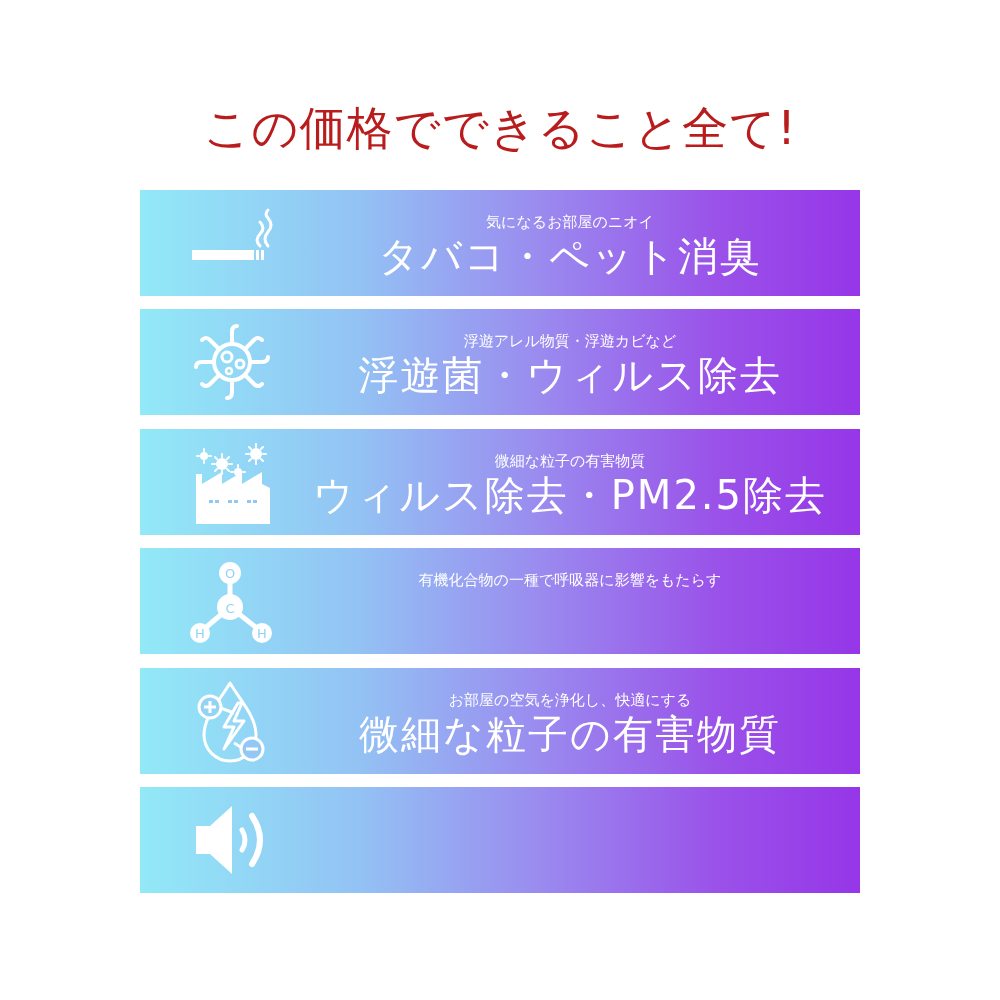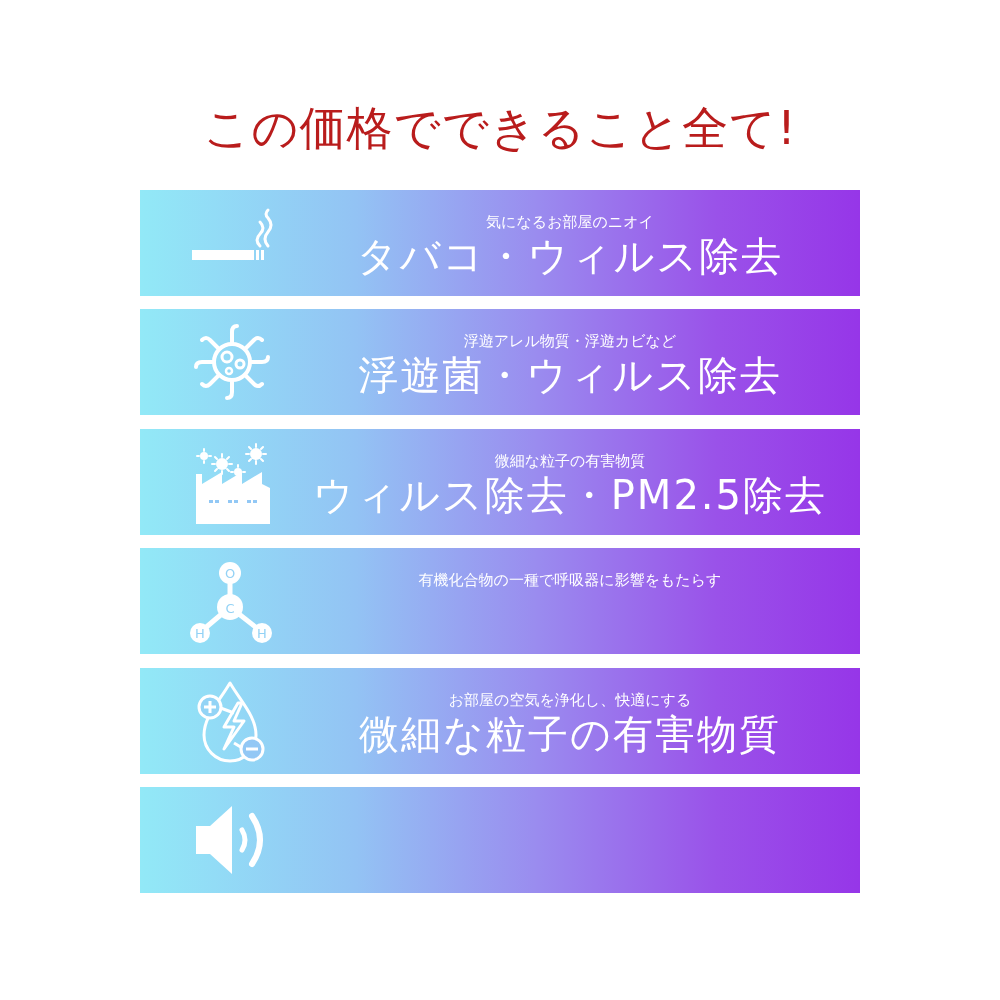--- a/index.html
+++ b/index.html
@@ -37,21 +37,21 @@
   <div class="icon">
     <svg width="100" height="80" viewBox="0 0 100 80">
       <rect x="10" y="47" width="62" height="10" fill="#fff"></rect>
       <rect x="74" y="47" width="3" height="10" fill="#fff"></rect>
       <rect x="79" y="47" width="3" height="10" fill="#fff"></rect>
       <path d="M78 43 q-6 -6 0 -12 q6 -6 0 -12" stroke="#fff" stroke-width="3" fill="none" stroke-linecap="round"></path>
       <path d="M86 43 q-6 -7 0 -14 q6 -7 0 -14 q-4 -4 0 -8" stroke="#fff" stroke-width="3" fill="none" stroke-linecap="round"></path>
     </svg>
   </div>
   <div class="sub">気になるお部屋のニオイ</div>
-  <div class="main">タバコ・ウィルス除去</div>
+  <div class="main">タバコ・ペット消臭</div>
 </div>
 
 <div class="band" style="top:309px">
   <div class="icon">
     <svg width="100" height="84" viewBox="0 0 100 84">
       <g stroke="#fff" stroke-width="4" fill="none" stroke-linecap="round">
         <circle cx="50" cy="42" r="18"></circle>
         <path d="M50 24 V12 q0 -6 5 -6"></path>
         <path d="M50 60 V72 q0 6 -5 6"></path>
         <path d="M32 42 H20 q-6 0 -6 5"></path>

